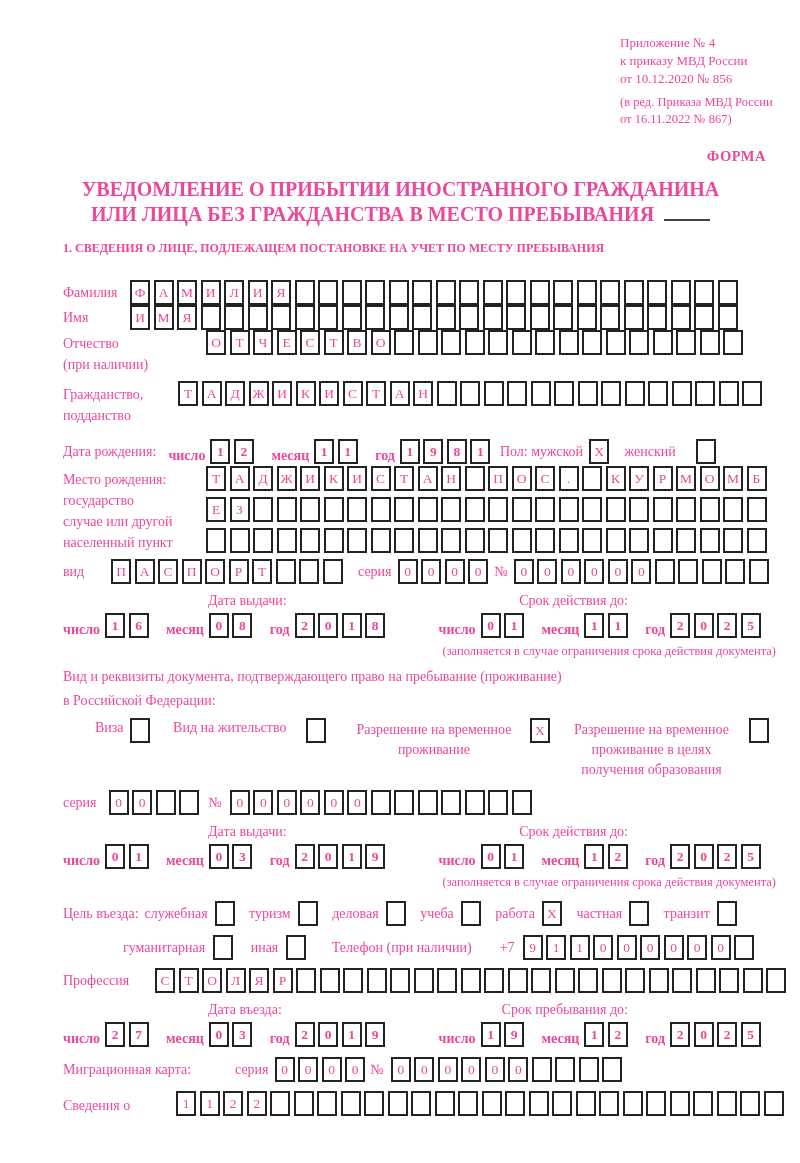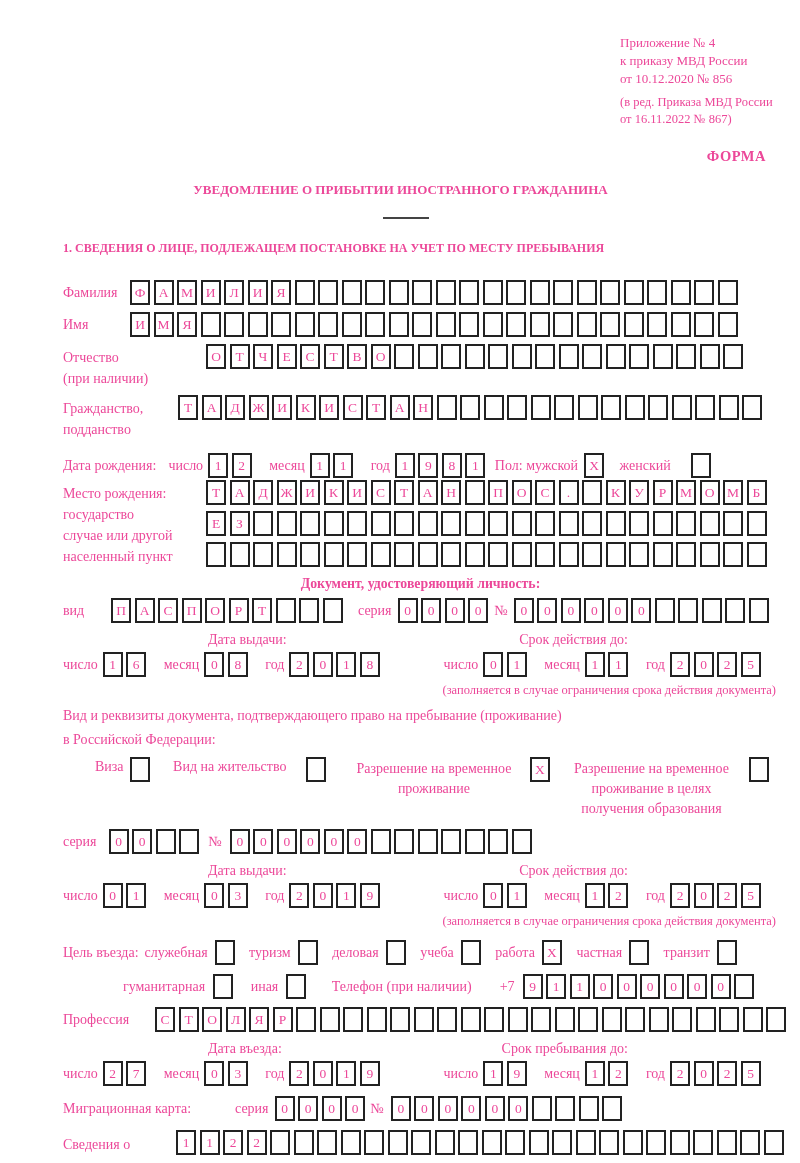--- a/index.html
+++ b/index.html
@@ -5,45 +5,45 @@
   html,body{margin:0;padding:0;background:#888;}
   .page{
     width:800px;height:1163px;box-sizing:border-box;background:#ffffff;
     padding:34px 22px 18px 63px;position:relative;overflow:hidden;
     font-family:"Liberation Serif","DejaVu Serif",serif;font-size:14px;color:#ec4899;
     margin:0 auto;
   }
   .annex{margin-left:557px;font-size:13px;line-height:18px;}
   .amend{margin-top:6px;font-size:12.5px;line-height:17px;}
   .forma{text-align:right;font-weight:bold;font-size:14.5px;margin:20px 12px 0 0;letter-spacing:.5px;}
-  .title{text-align:center;font-weight:bold;font-size:13px;line-height:25px;margin:12px 40px 0 0;}
+  .title{text-align:center;font-weight:bold;font-size:20px;line-height:25px;margin:12px 40px 0 0;}
   .blank-underline{display:inline-block;width:46px;border-bottom:2px solid #444;height:2px;margin-left:10px;}
   .section{font-weight:bold;font-size:12px;margin-top:14px;}
   
   .cells{display:inline-flex;flex:none;}
   .cell{
     width:20px;height:25px;box-sizing:border-box;border:2px solid #222;
     margin-right:3.5px;display:inline-flex;align-items:center;justify-content:center;
     font-size:13.5px;flex:none;background:#fff;
   }
   .frow{display:flex;align-items:center;}
   .frow.top{align-items:flex-start;}
   .lbl{flex:none;}
   .w67{width:67px;} .w115{width:115px;} .w143{width:143px;}
   .lblock{line-height:21px;padding-top:3px;}
-  .mt24{margin-top:24px;} .mt13{margin-top:13px;} .mt10{margin-top:10px;} .mt8{margin-top:8px;} .mt7{margin-top:7px;} .mt6{margin-top:6px;}
+  .mt24{margin-top:24px;} .mt13{margin-top:13px;} .mt10{margin-top:10px;} .mt8{margin-top:8px;} .mt7{} .mt6{margin-top:6px;}
   .bp{display:flex;margin-top:2px;align-items:flex-start;}
   .bp-rows{display:flex;flex-direction:column;gap:6px;}
   .doc-heading{text-align:center;font-weight:bold;font-size:13.8px;margin-top:9px;}
   .gap12{width:12px;flex:none;} .gap6{width:6px;flex:none;} .gap20{width:20px;flex:none;}
   .dhead{display:flex;margin-top:9px;font-size:14px;}
   .dhead .h1{margin-left:145px;}
   .dhead .h2{margin-left:auto;margin-right:150px;}
   .drow{display:flex;align-items:center;margin-top:4px;}
-  .dg{display:flex;align-items:center;}
+  .dg{display:flex;align-items:flex-end;font-weight:bold;}
   .dg .dlbl{margin-right:5px;}
   .dg .dlbl-mid{margin:0 5px 0 14px;}
   .dg-right{margin-left:auto;margin-right:14px;}
   .note{font-size:12.5px;text-align:right;margin-top:6px;margin-right:2px;}
   .opts{display:flex;align-items:flex-start;margin-top:7px;margin-left:32px;}
   .opt{display:flex;align-items:flex-start;}
   .opt .opt-label{padding-top:4px;}
   .opt .wrap{text-align:center;line-height:20px;padding-top:4px;}
   .opt .w160{width:168px;} .opt .w175{width:172px;}
   .purpose-row{display:flex;align-items:center;margin-top:11px;flex-wrap:nowrap;}
@@ -67,21 +67,21 @@
       <div>(в ред. Приказа МВД России</div>
       <div>от 16.11.2022 № 867)</div>
     </div>
   </div>
 
   <div class="forma">ФОРМА</div>
 
   <div class="title">
     <div>УВЕДОМЛЕНИЕ О ПРИБЫТИИ ИНОСТРАННОГО ГРАЖДАНИНА</div>
     <div>
-      <span class="blank-underline"></span>
+      <span>ИЛИ ЛИЦА БЕЗ ГРАЖДАНСТВА В МЕСТО ПРЕБЫВАНИЯ</span><span class="blank-underline"></span>
     </div>
   </div>
 
   <div class="section">1. СВЕДЕНИЯ О ЛИЦЕ, ПОДЛЕЖАЩЕМ ПОСТАНОВКЕ НА УЧЕТ ПО МЕСТУ ПРЕБЫВАНИЯ</div>
 
   <div class="frow mt24">
     <span class="lbl w67">Фамилия</span>
     <span class="cells">
         <span class="cell">Ф</span>
         <span class="cell">А</span>
@@ -328,21 +328,20 @@
           <span class="cell"></span>
           <span class="cell"></span>
           <span class="cell"></span>
           <span class="cell"></span>
           <span class="cell"></span>
           <span class="cell"></span>
         </span>
     </span>
   </div>
 
-  <div class="doc-heading">Документ, удостоверяющий личность:</div>
 
   <div class="frow mt6">
     <span class="lbl" style="width:48px">вид</span>
     <span class="cells">
         <span class="cell">П</span>
         <span class="cell">А</span>
         <span class="cell">С</span>
         <span class="cell">П</span>
         <span class="cell">О</span>
         <span class="cell">Р</span>

